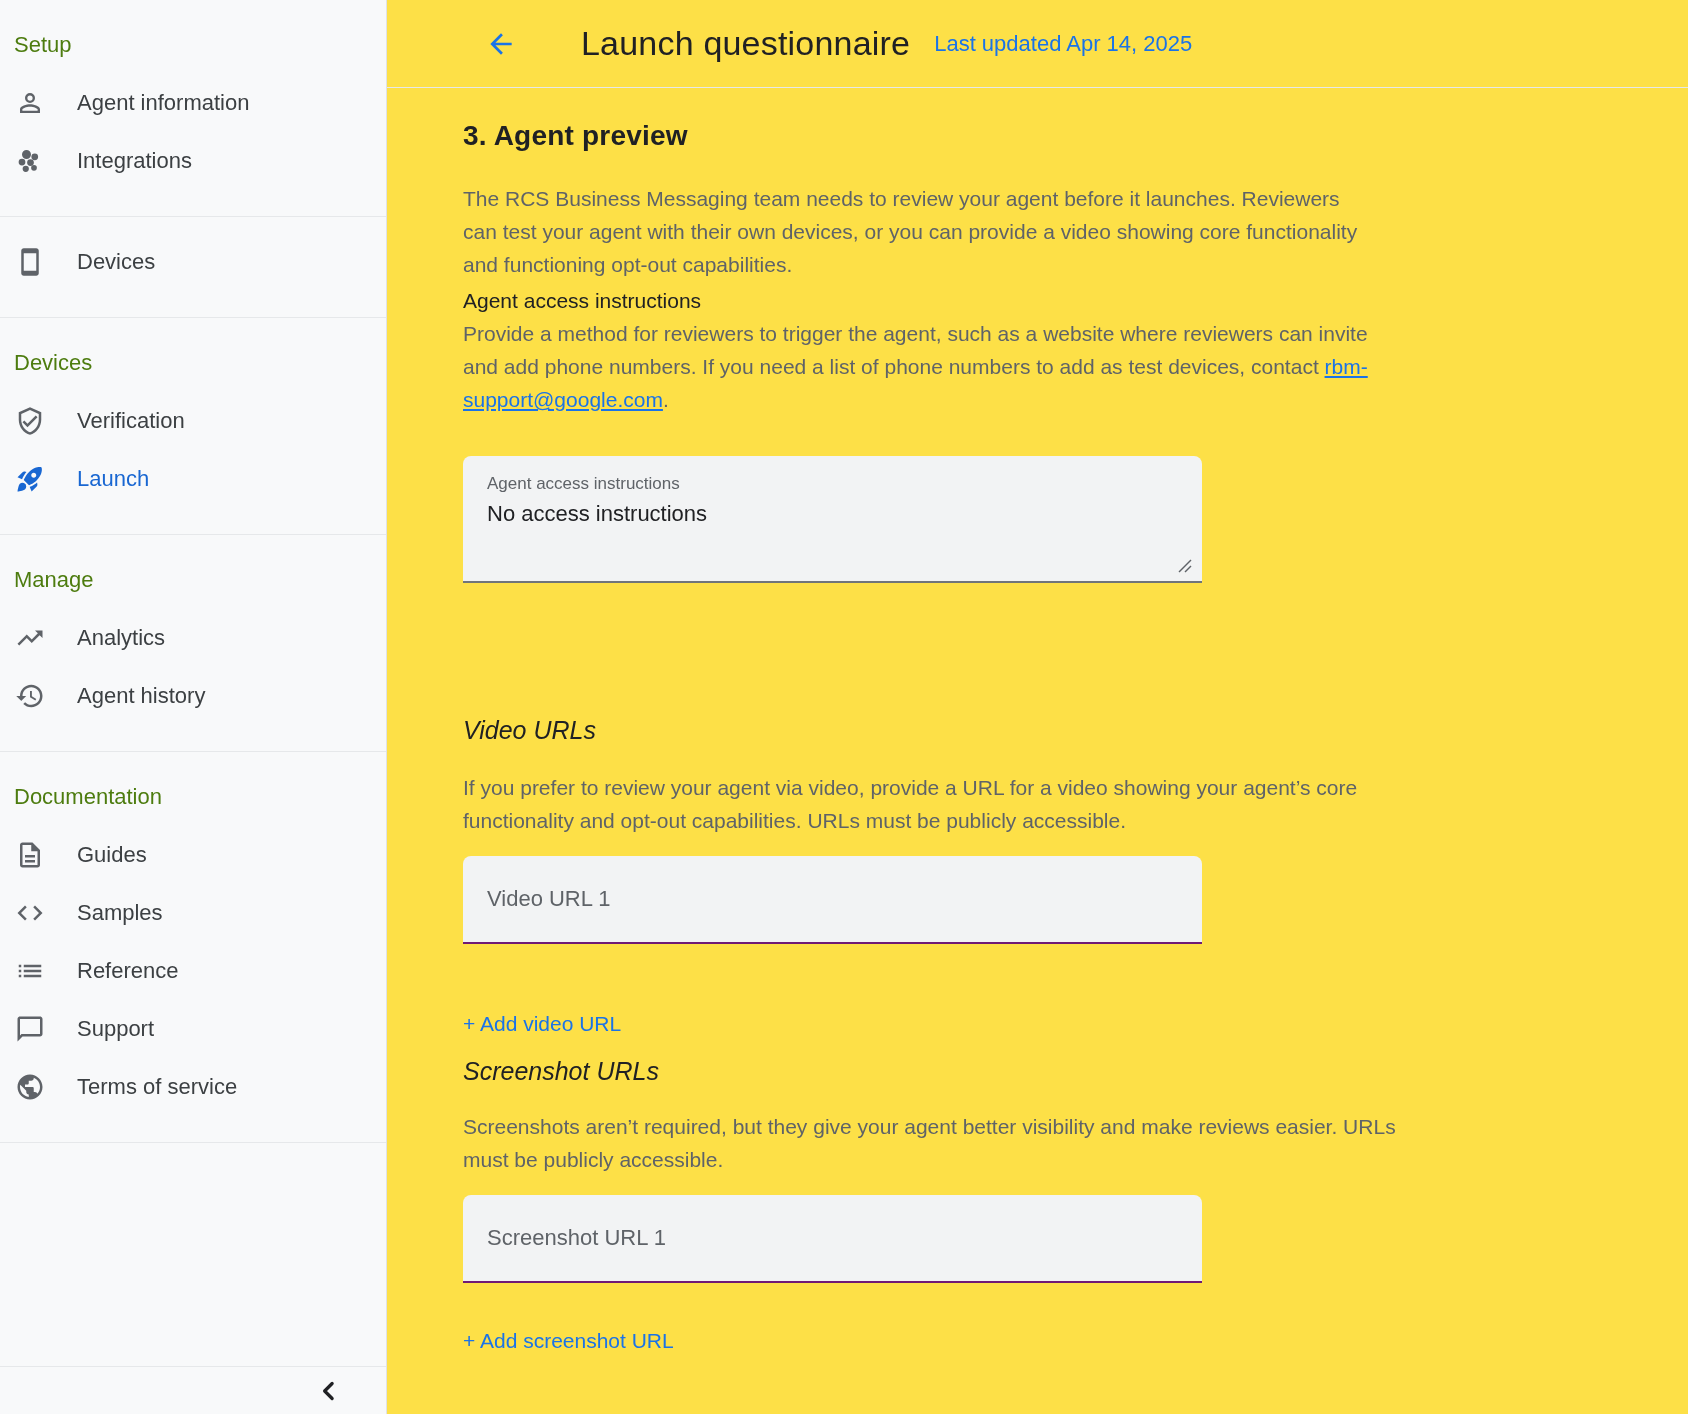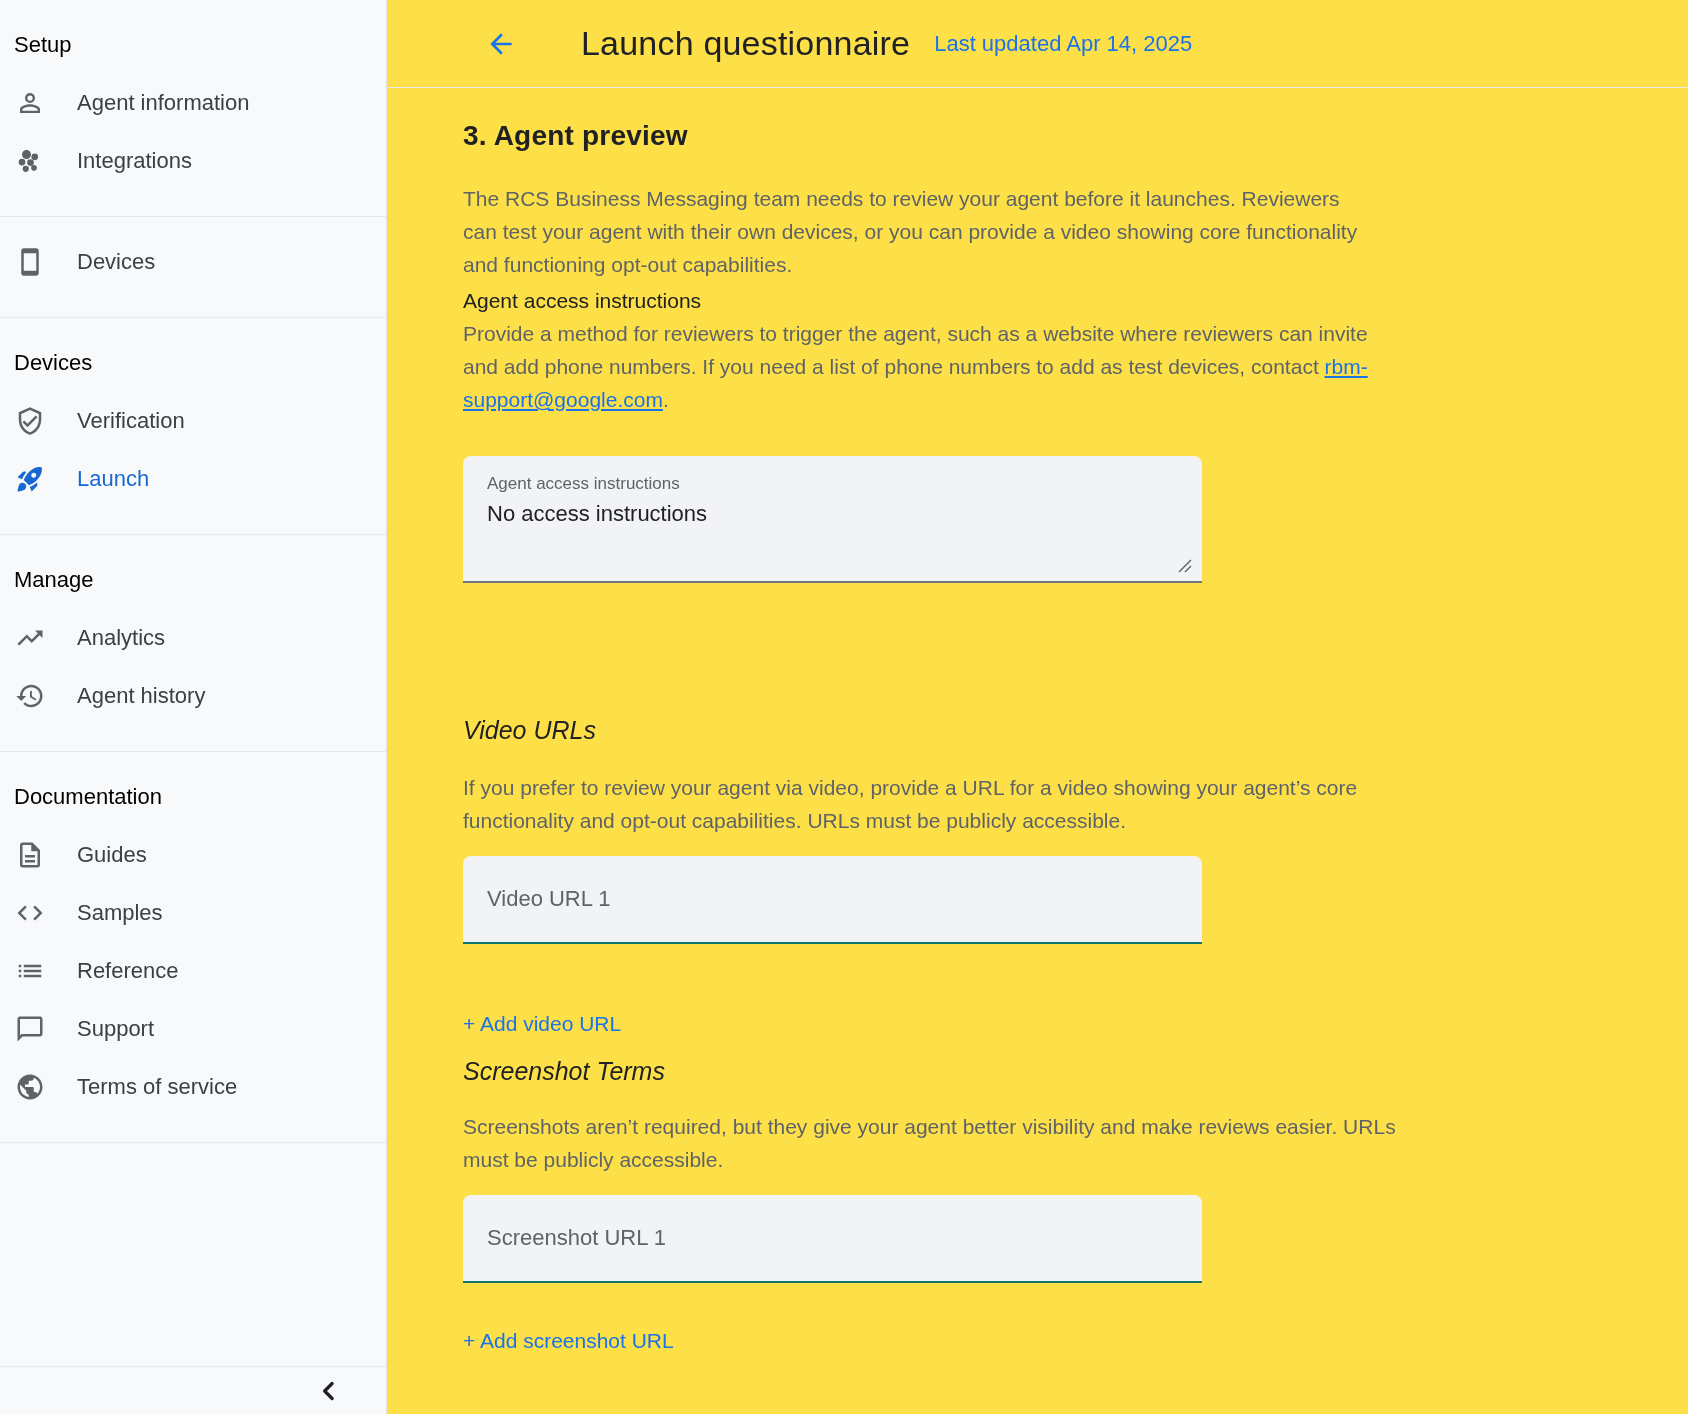--- a/index.html
+++ b/index.html
@@ -20,21 +20,21 @@
     padding-left: 15px; cursor: pointer;
   }
   .side-row .icn { width: 30px; height: 30px; display: flex; align-items: center; justify-content: center; flex: none; }
   .side-row .icn svg { width: 30px; height: 30px; fill: #5f6368; }
   .side-row .lbl { margin-left: 32px; font-size: 22px; color: #3c4043; white-space: nowrap; }
   .overview-row { height: 85px; border-bottom: 1px solid #e6e8ea; }
   .side-section { padding: 16px 0 26px 0; }
   .side-section + .side-section { border-top: 1px solid #e6e8ea; }
   .section-header {
     height: 58px; display: flex; align-items: center;
-    padding-left: 14px; font-size: 22px; color: #000000;
+    padding-left: 14px; font-size: 22px; color: #4d7c0f;
   }
   .side-item { height: 58px; }
   .side-item.active .lbl { color: #1967d2; font-weight: 400; }
   .side-item.active .icn svg { fill: #1967d2; }
   .side-spacer { flex: 1 1 auto; border-top: 1px solid #e6e8ea; }
   .side-footer {
     height: 48px; border-top: 1px solid #e6e8ea;
     display: flex; align-items: center; justify-content: flex-end;
     padding-right: 42px;
   }
@@ -74,21 +74,21 @@
   .field-value { font-size: 22px; color: #202124; margin-top: 7px; display: block; }
   .resize-grip { position: absolute; right: 10px; bottom: 8px; width: 14px; height: 14px; cursor: nwse-resize; }
 
   .group-label { font-size: 25px; line-height: 33px; color: #202124; font-style: italic; }
   .video-label { margin-top: 131px; }
   .video-desc { margin-top: 24px; }
   .url-input {
     display: block; margin-top: 19px;
     width: 739px; height: 88px;
     background: #f2f3f4;
-    border: none; border-bottom: 2px solid #0f766e;
+    border: none; border-bottom: 2px solid #701a75;
     border-radius: 8px 8px 0 0;
     padding: 0 24px;
     font-family: "Liberation Sans", sans-serif;
     font-size: 22px; color: #202124;
     outline: none;
   }
   .url-input::placeholder { color: #5f6368; opacity: 1; }
   .add-link {
     display: inline-block; margin-top: 50px;
     font-size: 21px; color: #1a73e8; cursor: pointer;
@@ -267,21 +267,21 @@
             </svg>
         </span>
       </div>
 
       <div class="group-label video-label">Video URLs</div>
       <p class="para video-desc">If you prefer to review your agent via video, provide a URL for a video showing your agent’s core functionality and opt-out capabilities. URLs must be publicly accessible.</p>
       <input class="url-input" type="text" placeholder="Video URL 1" style="">
       <br>
       <span class="add-link">+ Add video URL</span>
 
-      <div class="group-label screenshot-label">Screenshot Terms</div>
+      <div class="group-label screenshot-label">Screenshot URLs</div>
       <p class="para screenshot-desc">Screenshots aren’t required, but they give your agent better visibility and make reviews easier. URLs must be publicly accessible.</p>
       <input class="url-input" type="text" placeholder="Screenshot URL 1" style="">
       <br>
       <span class="add-link add-screenshot">+ Add screenshot URL</span>
 
     </div>
   </div>
 </div>
 
 </body></html>

